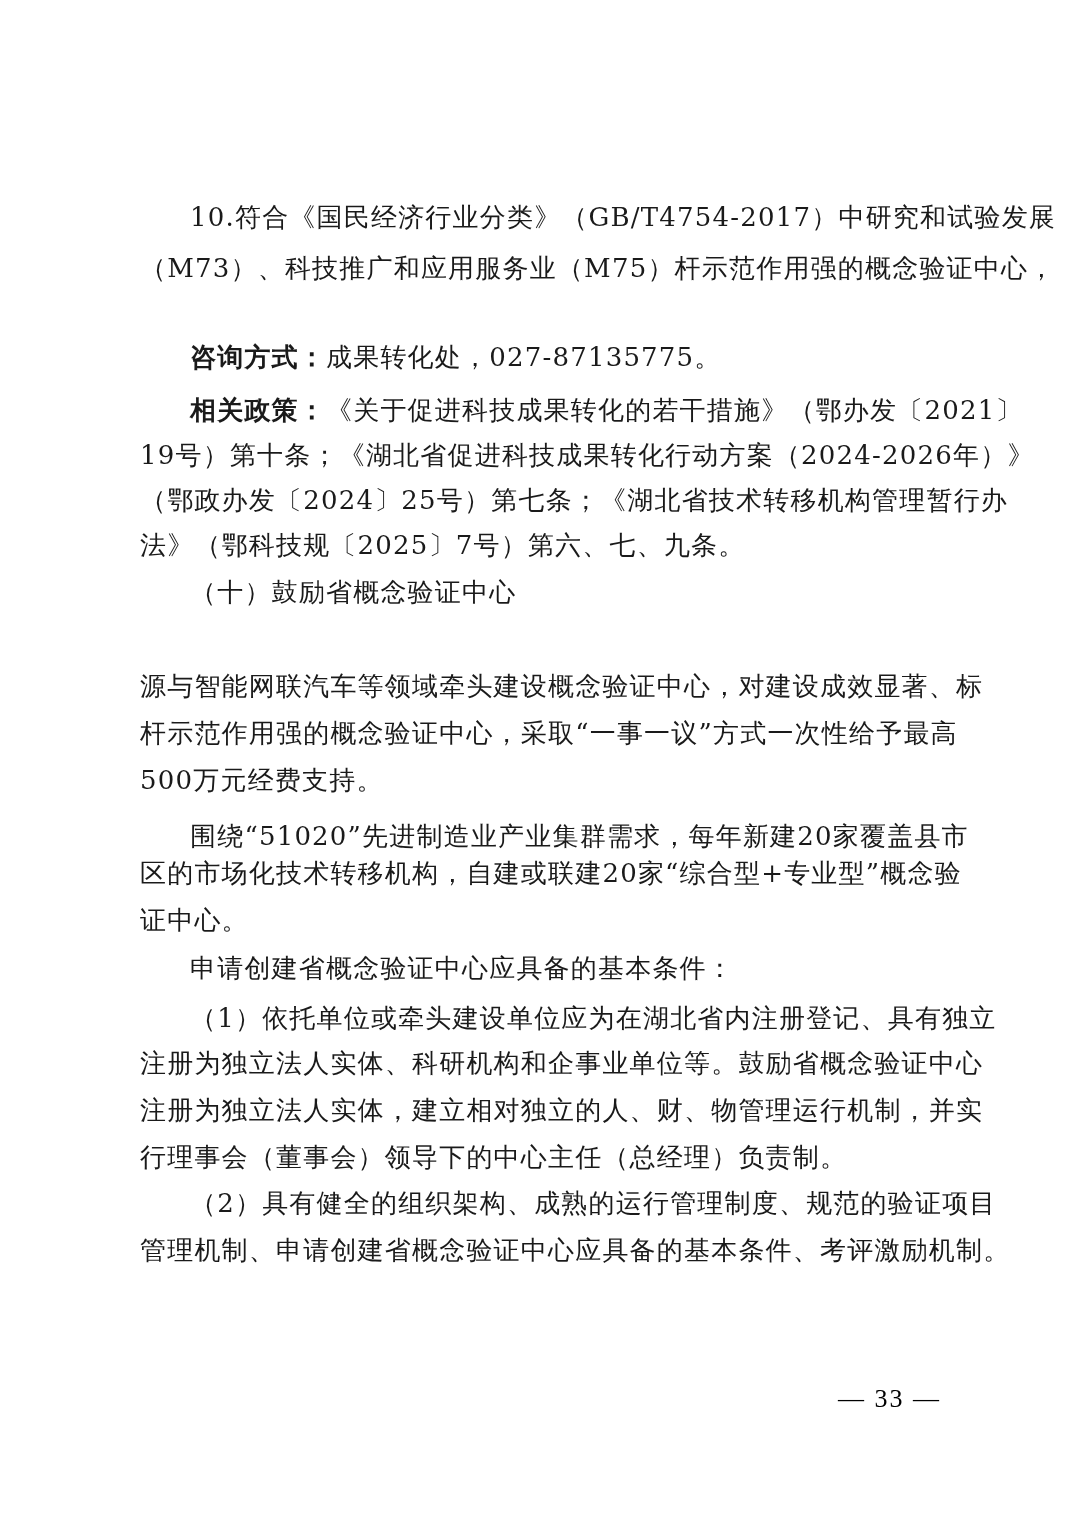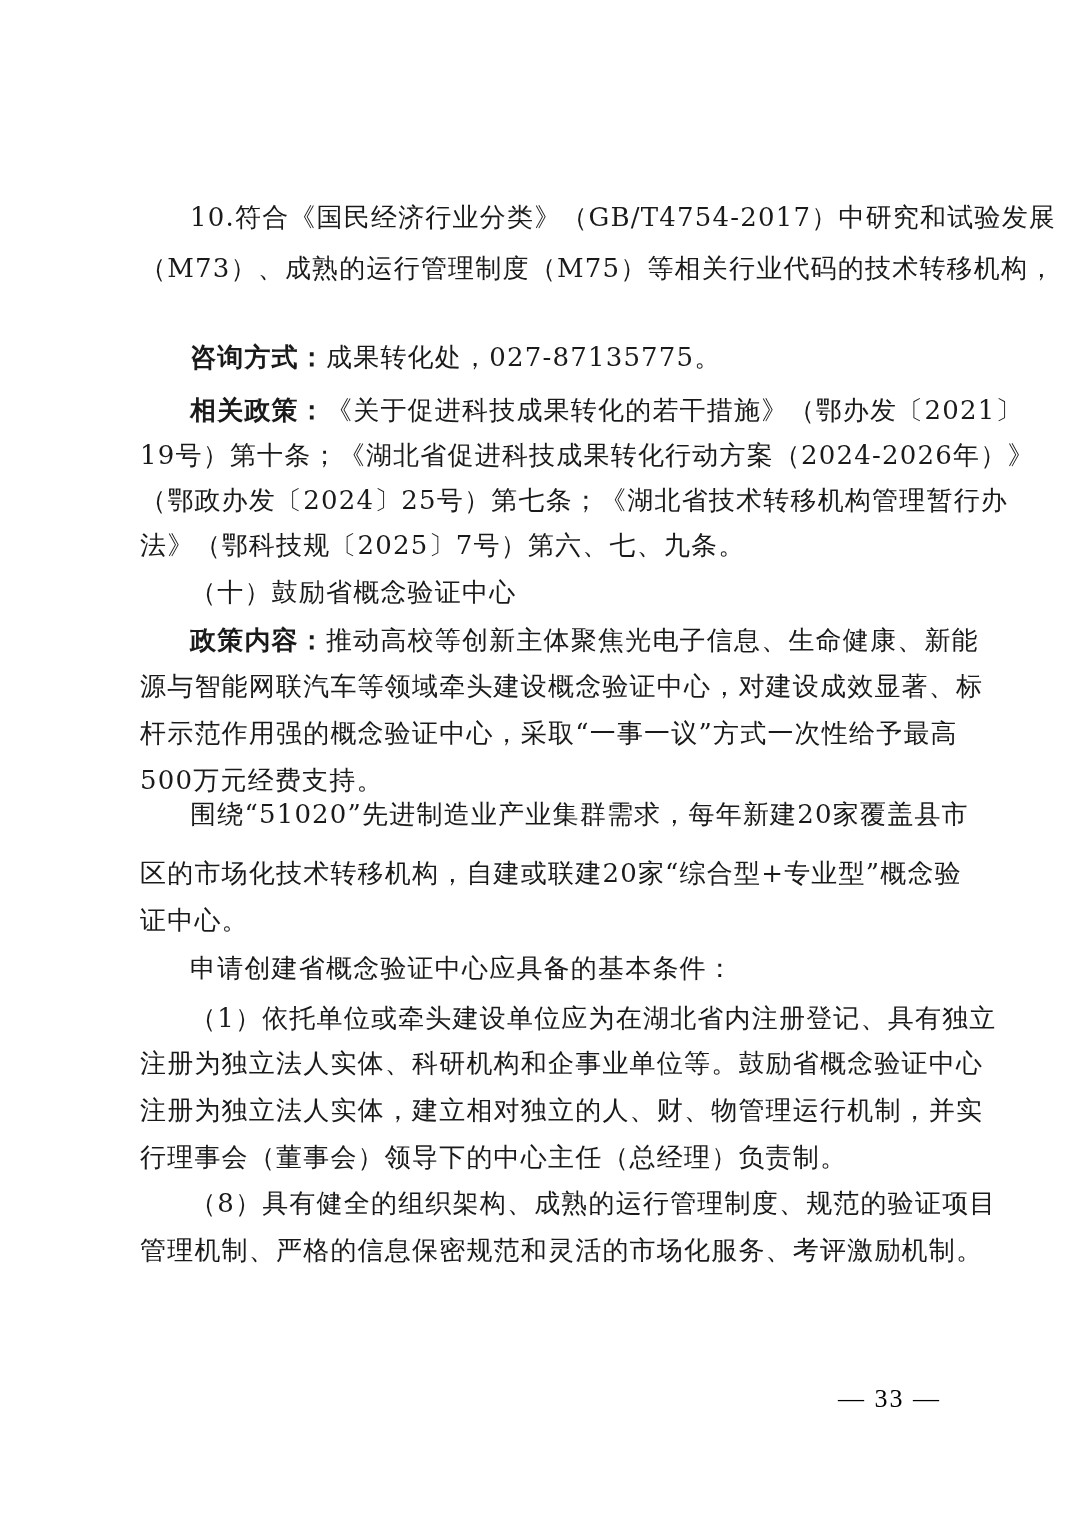--- a/index.html
+++ b/index.html
@@ -25,50 +25,47 @@
     font-size: 26px; color: #000000;
     letter-spacing: 2px;
   }
 </style>
 </head>
 <body>
 
 <div class="page">
 
   <div class="line indent" style="top:201px; width:750px;">10.符合《国民经济行业分类》（GB/T4754-2017）中研究和试验发展</div>
-  <div class="line" style="top:252px;">（M73）、成熟的运行管理制度（M75）等相关行业代码的技术转移机构，</div>
+  <div class="line" style="top:252px;">（M73）、科技推广和应用服务业（M75）杆示范作用强的概念验证中心，</div>
 
   <div class="line indent" style="top:341px;">
     <span class="bold">咨询方式：</span><span>成果转化处，027-87135775。</span>
   </div>
 
   <div class="line indent" style="top:394px;">
     <span class="bold">相关政策：</span><span>《关于促进科技成果转化的若干措施》（鄂办发〔2021〕</span>
   </div>
   <div class="line" style="top:439px;">19号）第十条；《湖北省促进科技成果转化行动方案（2024-2026年）》</div>
   <div class="line" style="top:484px;">（鄂政办发〔2024〕25号）第七条；《湖北省技术转移机构管理暂行办</div>
   <div class="line" style="top:529px;">法》（鄂科技规〔2025〕7号）第六、七、九条。</div>
 
   <div class="line indent" style="top:576px;">（十）鼓励省概念验证中心</div>
 
-  <div class="line indent" style="top:624px;">
-    <span class="bold">政策内容：</span><span>推动高校等创新主体聚焦光电子信息、生命健康、新能</span>
-  </div>
   <div class="line" style="top:670px;">源与智能网联汽车等领域牵头建设概念验证中心，对建设成效显著、标</div>
   <div class="line" style="top:717px;">杆示范作用强的概念验证中心，采取“一事一议”方式一次性给予最高</div>
   <div class="line" style="top:764px;">500万元经费支持。</div>
 
-  <div class="line indent" style="top:798px;">围绕“51020”先进制造业产业集群需求，每年新建20家覆盖县市</div>
+  <div class="line indent" style="top:820px;">围绕“51020”先进制造业产业集群需求，每年新建20家覆盖县市</div>
   <div class="line" style="top:857px;">区的市场化技术转移机构，自建或联建20家“综合型+专业型”概念验</div>
   <div class="line" style="top:904px;">证中心。</div>
 
   <div class="line indent" style="top:952px;">申请创建省概念验证中心应具备的基本条件：</div>
 
   <div class="line indent" style="top:1002px;">（1）依托单位或牵头建设单位应为在湖北省内注册登记、具有独立</div>
   <div class="line" style="top:1047px;">注册为独立法人实体、科研机构和企事业单位等。鼓励省概念验证中心</div>
   <div class="line" style="top:1094px;">注册为独立法人实体，建立相对独立的人、财、物管理运行机制，并实</div>
   <div class="line" style="top:1141px;">行理事会（董事会）领导下的中心主任（总经理）负责制。</div>
 
-  <div class="line indent" style="top:1187px;">（8）具有健全的组织架构、成熟的运行管理制度、规范的验证项目</div>
-  <div class="line" style="top:1234px;">管理机制、严格的信息保密规范和灵活的市场化服务、考评激励机制。</div>
+  <div class="line indent" style="top:1187px;">（2）具有健全的组织架构、成熟的运行管理制度、规范的验证项目</div>
+  <div class="line" style="top:1234px;">管理机制、申请创建省概念验证中心应具备的基本条件、考评激励机制。</div>
 
   <div class="page-number">— 33 —</div>
 </div>
 
 </body></html>

